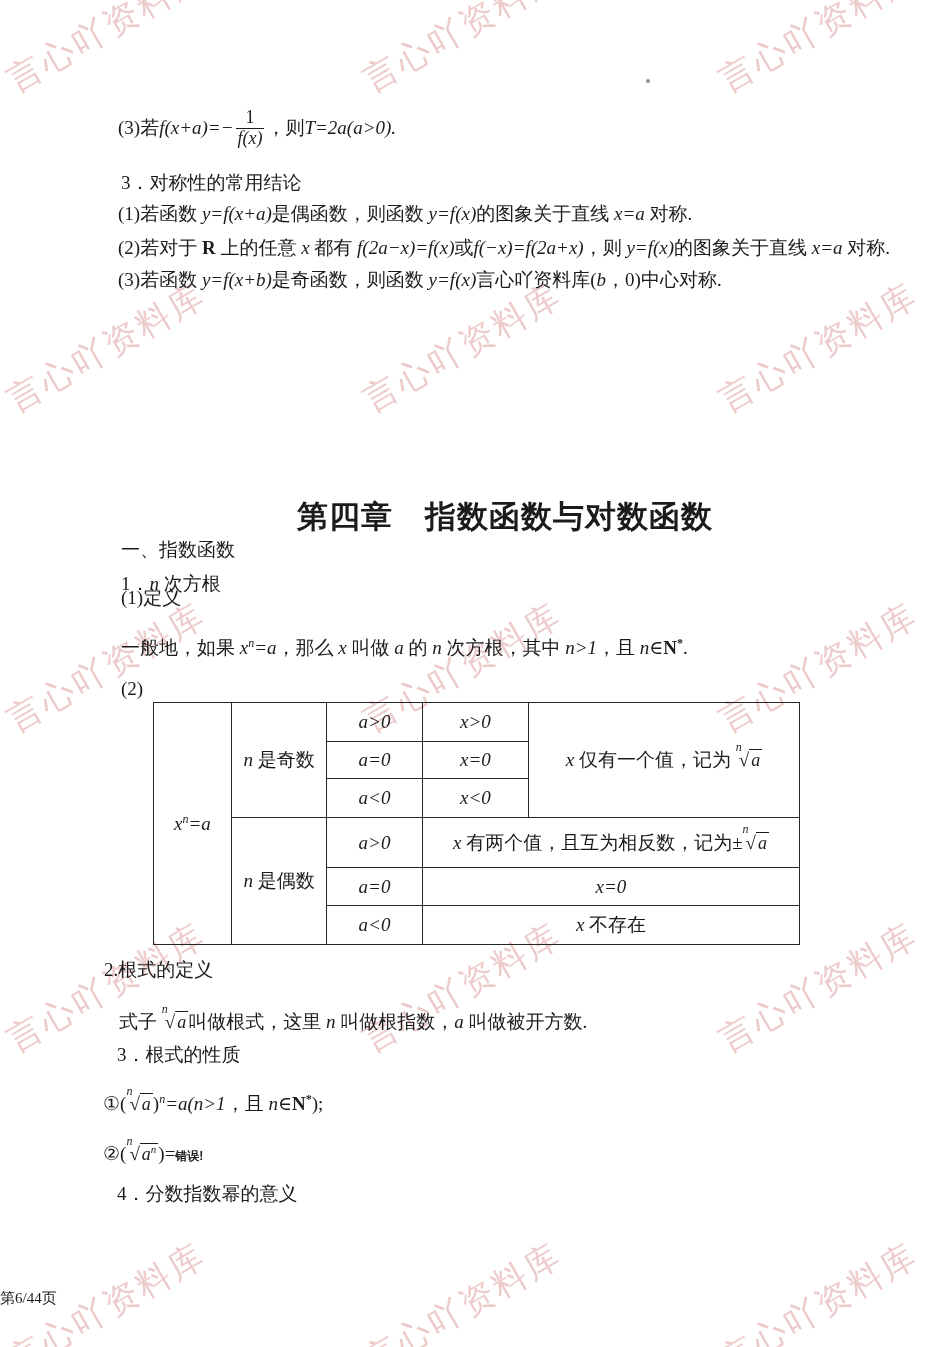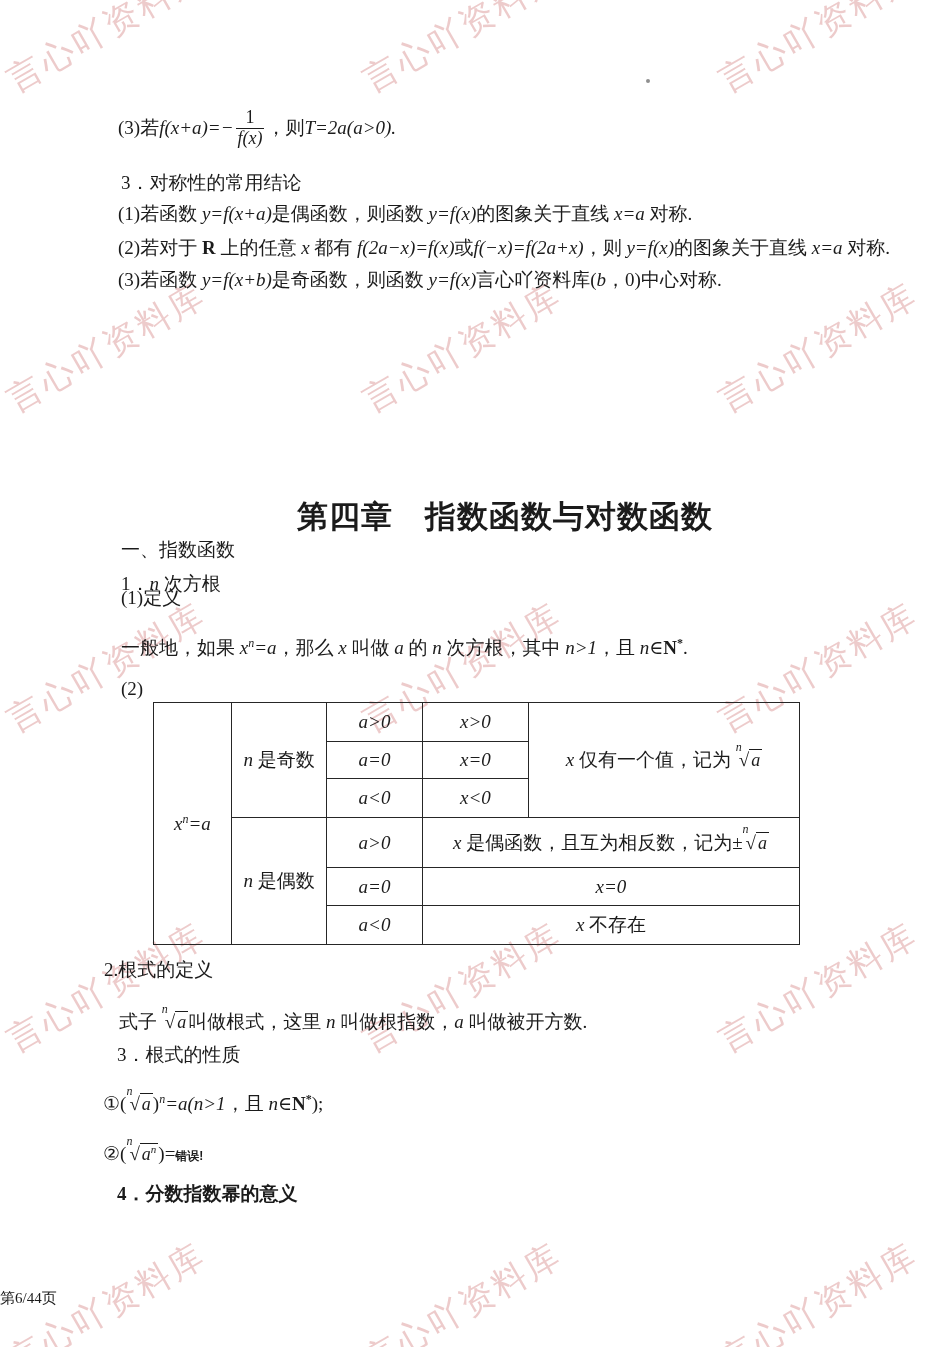--- a/index.html
+++ b/index.html
@@ -125,21 +125,21 @@
         <td><span class="it">a=0</span></td>
         <td><span class="it">x=0</span></td>
       </tr>
       <tr style="height:39px">
         <td><span class="it">a&lt;0</span></td>
         <td><span class="it">x&lt;0</span></td>
       </tr>
       <tr style="height:50px">
         <td rowspan="3"><span class="it">n</span><span class="cn"> 是偶数</span></td>
         <td><span class="it">a&gt;0</span></td>
-        <td colspan="2"><span class="it">x</span><span class="cn"> 是偶函数，且互为相反数，记为±</span><span class="root"><sup class="ridx">n</sup><span class="rsign">√</span><span class="rbar">a</span></span></td>
+        <td colspan="2"><span class="it">x</span><span class="cn"> 有两个值，且互为相反数，记为±</span><span class="root"><sup class="ridx">n</sup><span class="rsign">√</span><span class="rbar">a</span></span></td>
       </tr>
       <tr style="height:38px">
         <td><span class="it">a=0</span></td>
         <td colspan="2"><span class="it">x=0</span></td>
       </tr>
       <tr style="height:39px">
         <td><span class="it">a&lt;0</span></td>
         <td colspan="2"><span class="it">x</span><span class="cn"> 不存在</span></td>
       </tr>
     </tbody>
@@ -154,18 +154,18 @@
     <div class="line" style="left:117px;top:1043px;">3．根式的性质</div>
 
     <div class="line" style="left:103px;top:1092px;">
       <span class="cn">①(</span><span class="root"><sup class="ridx">n</sup><span class="rsign">√</span><span class="rbar">a</span></span><span class="cn">)</span><sup class="it">n</sup><span class="it">=a(n&gt;1</span><span class="cn">，且 </span><span class="it">n∈</span><span class="bd">N</span><sup class="bd">*</sup><span class="cn">);</span>
     </div>
 
     <div class="line" style="left:103px;top:1142px;">
       <span class="cn">②(</span><span class="root"><sup class="ridx">n</sup><span class="rsign">√</span><span class="rbar"><span class="it">a</span><sup class="it">n</sup></span></span><span class="cn">)=</span><span class="errb">错误!</span>
     </div>
 
-    <div class="line" style="left:117px;top:1182px;font-weight:bold;">4．分数指数幂的意义</div>
+    <div class="line" style="left:117px;top:1182px;">4．分数指数幂的意义</div>
 
     <div class="footer">第6/44页</div>
 
   </div>
 </div>
 
 </body></html>

